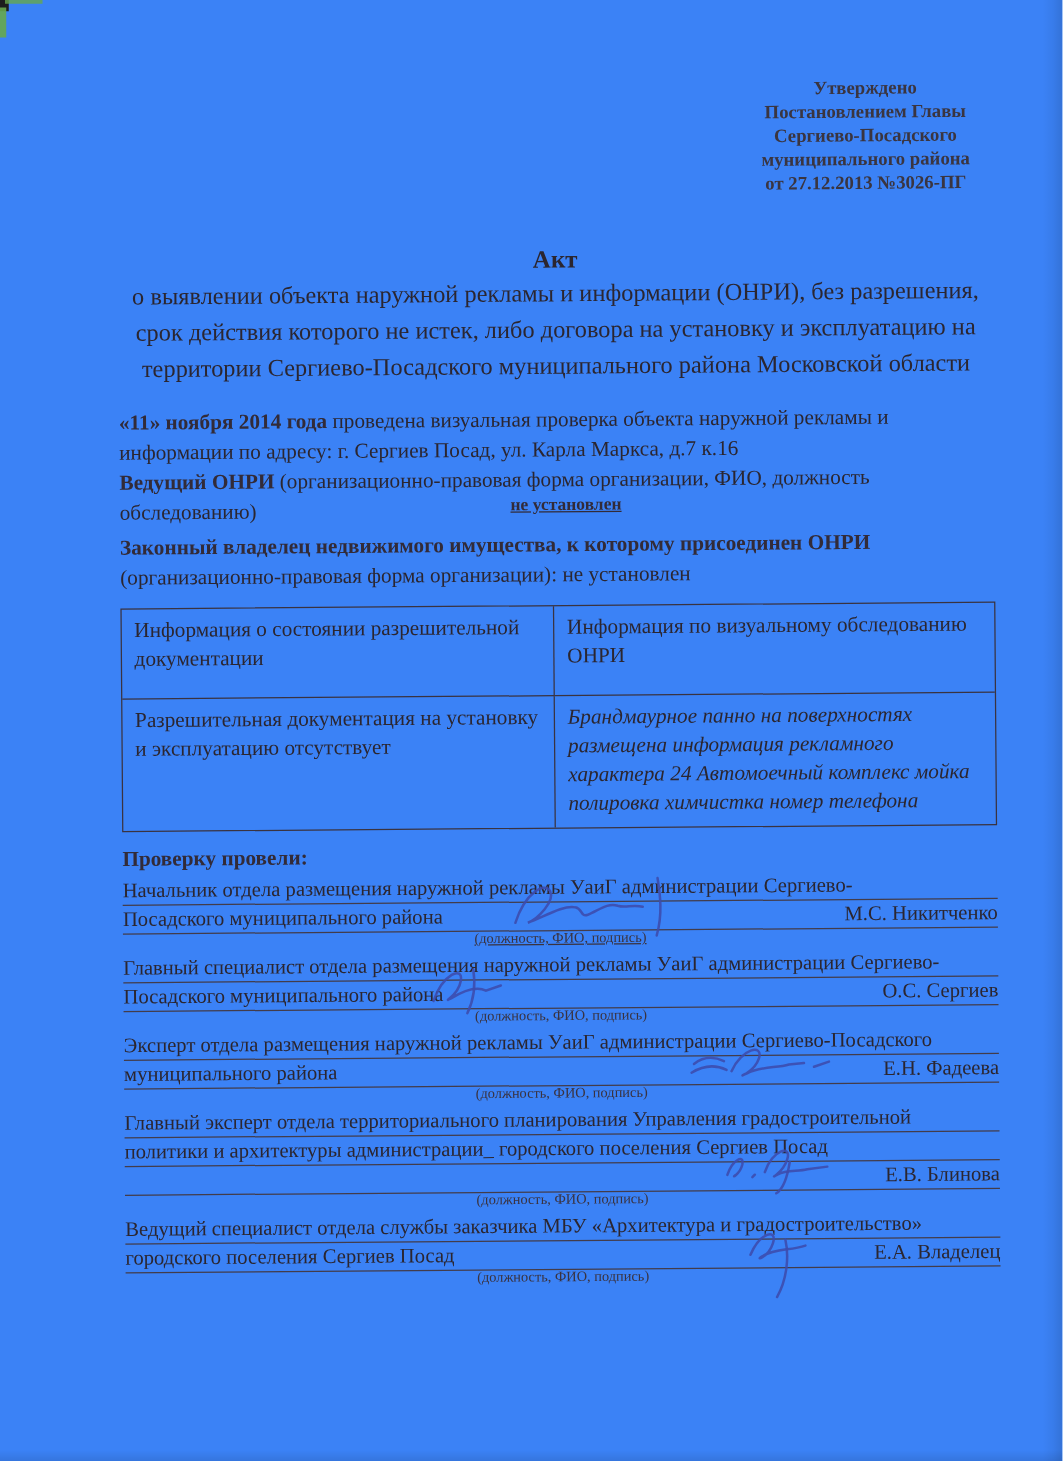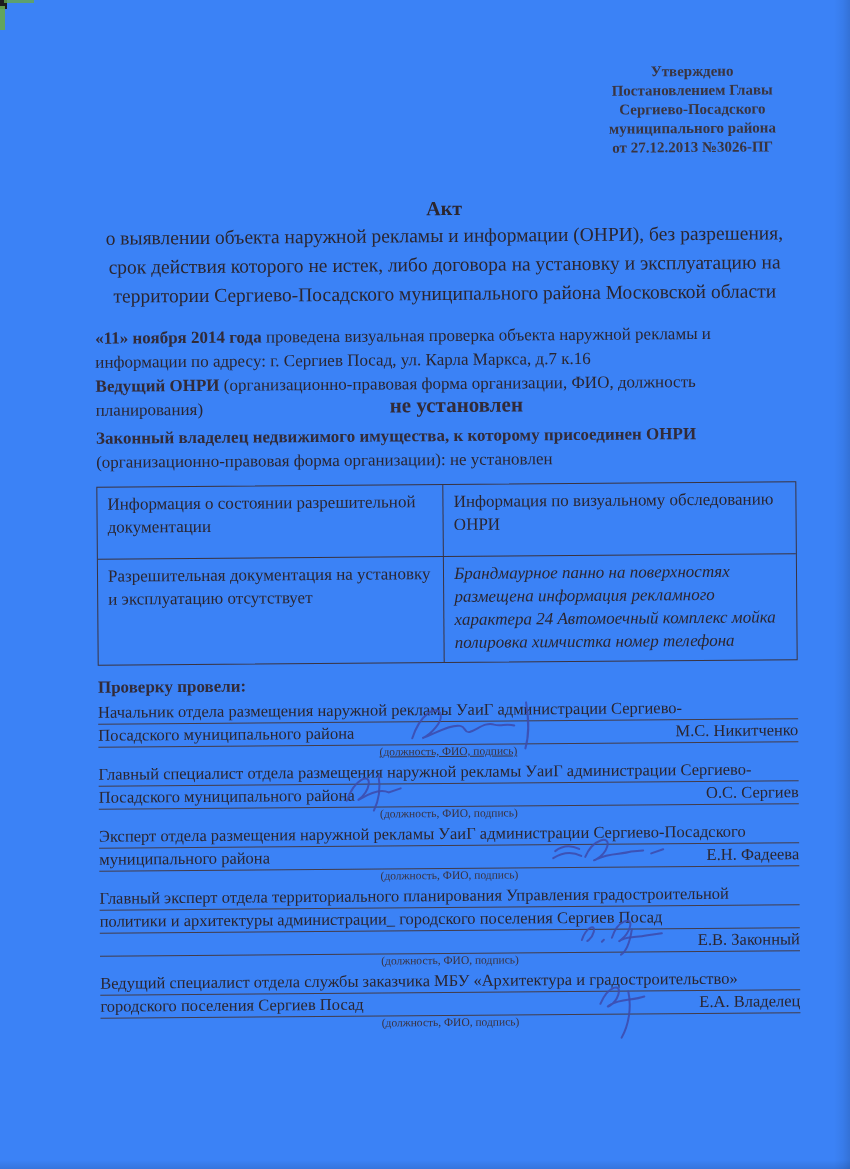--- a/index.html
+++ b/index.html
@@ -28,21 +28,21 @@
   
   .title-block { text-align:center; margin-bottom:16px; }
   .title-heading { font-size:20px; font-weight:bold; line-height:26px; }
   .title-sub { font-size:19.5px; line-height:29px; }
 
   
   .body-block { font-size:17px; line-height:24px; }
   .b-line b { color:#322b38; }
   .owner-line { position:relative; height:28px; }
   .owner-value { position:absolute; left:50%; top:-3px; transform:translateX(-42%);
-    font-weight:bold; font-size:21px; color:#322b38; }
+    font-weight:bold; font-size:14px; text-decoration:underline; color:#322b38; }
 
   
   .tbl { display:grid; grid-template-columns:49.6% 50.4%;
     border:1.6px solid #3a3340; margin-top:12px; font-size:17px; line-height:23px; }
   .tbl .cell { padding:5px 10px 8px 10px; }
   .tbl .c-left { border-right:1.4px solid #3a3340; }
   .tbl .hdr { min-height:58px; border-bottom:1.4px solid #3a3340; }
   .tbl .dat { min-height:88px; }
   .tbl .italic { font-style:italic; }
 
@@ -90,21 +90,21 @@
     <div class="title-block">
       <div class="title-heading">Акт</div>
       <div class="title-sub">о выявлении объекта наружной рекламы и информации (ОНРИ), без разрешения, срок действия которого не истек, либо договора на установку и эксплуатацию на территории Сергиево-Посадского муниципального района Московской области</div>
     </div>
 
     <div class="body-block">
       <div class="b-line"><b>«11» ноября 2014 года</b><span> проведена визуальная проверка объекта наружной рекламы и</span></div>
       <div class="b-line">информации по адресу: г. Сергиев Посад, ул. Карла Маркса, д.7 к.16</div>
       <div class="b-line"><b>Ведущий ОНРИ</b><span> (организационно-правовая форма организации, ФИО, должность</span></div>
       <div class="b-line owner-line">
-        <span>планирования)</span>
+        <span>обследованию)</span>
         <span class="owner-value">не установлен</span>
       </div>
       <div class="b-line"><b>Законный владелец недвижимого имущества, к которому присоединен ОНРИ</b></div>
       <div class="b-line">(организационно-правовая форма организации):  не установлен</div>
     </div>
 
     <div class="tbl">
       <div class="cell hdr c-left">Информация о состоянии разрешительной документации</div>
       <div class="cell hdr">Информация по визуальному обследованию ОНРИ</div>
       <div class="cell dat c-left">Разрешительная документация на установку и эксплуатацию отсутствует</div>
@@ -156,21 +156,21 @@
 
       <div class="entry">
         <div class="e-line">Главный эксперт отдела территориального планирования Управления градостроительной</div>
         <div class="e-line">политики и архитектуры администрации_ городского поселения Сергиев Посад</div>
         <div class="e-line flexend">
           <svg class="sig sig4" viewBox="0 0 110 46">
             <path d="M10 30 C14 18 24 13 22 22 C20 30 12 33 17 30 M30 32 L32 30"></path>
             <path d="M40 28 C46 10 62 6 58 18 C54 30 42 34 50 30 C58 26 66 28 74 26 L90 24"></path>
             <path d="M60 20 C58 32 54 42 49 45"></path>
           </svg>
-          <span class="name">Е.В. Законный</span>
+          <span class="name">Е.В. Блинова</span>
         </div>
         <div class="caption">(должность, ФИО, подпись)</div>
       </div>
 
       <div class="entry">
         <div class="e-line">Ведущий специалист отдела службы заказчика МБУ «Архитектура и градостроительство»</div>
         <div class="e-line flex">
           <span>городского поселения Сергиев Посад</span>
           <svg class="sig sig5" viewBox="0 0 80 64">
             <path d="M12 28 C20 10 34 7 30 19 C26 31 14 33 22 29 C32 23 44 25 56 21"></path>

